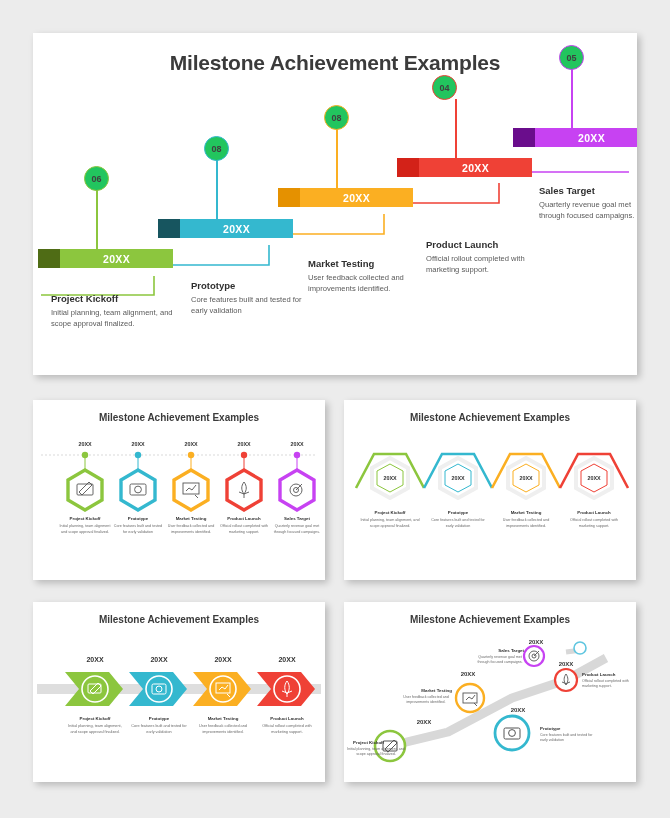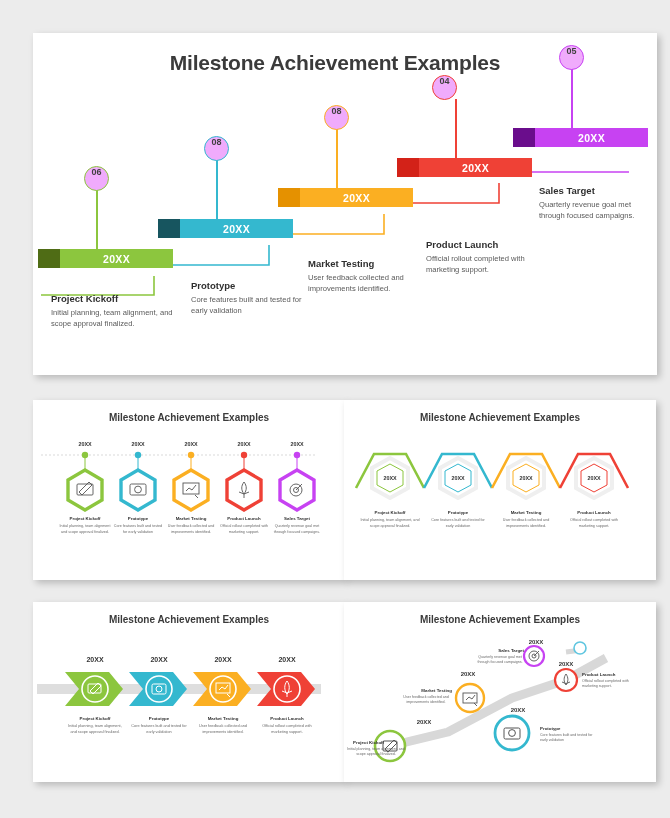--- a/index.html
+++ b/index.html
@@ -7,33 +7,32 @@
     width:670px;height:818px;
     background:#ececec;
     font-family:"Liberation Sans", sans-serif;
     overflow:hidden;
     position:relative;
   }
   .slide{
     position:absolute;background:#fff;
     box-shadow:3px 3px 7px rgba(0,0,0,0.22);
     overflow:hidden;
-    padding-left:20px;
   }
   
   #main-slide{left:33px;top:33px;width:604px;height:342px;}
   #main-title{
     position:absolute;left:0;top:18px;width:604px;text-align:center;
     font-size:21px;font-weight:bold;color:#3b3b3b;letter-spacing:-0.2px;
   }
   
   .bub{
     position:absolute;width:25px;height:25px;border-radius:50%;
-    border:1.6px solid #000;background:#f0abfc;
-    display:flex;justify-content:center;
+    border:1.6px solid #000;background:#22c55e;
+    display:flex;align-items:center;justify-content:center;
     font-size:9px;font-weight:bold;color:#3f3f3f;box-sizing:border-box;z-index:6;
   }
   .stem{position:absolute;width:1.6px;z-index:4;}
   
   .bar{position:absolute;height:19px;z-index:5;display:flex;align-items:center;}
   .bar .cap{height:19px;width:22px;flex:0 0 22px;}
   .bar .body{height:19px;flex:1 1 auto;display:flex;align-items:center;
     justify-content:center;color:#fff;font-size:10.5px;font-weight:bold;letter-spacing:0.3px;}
   
   .conn{position:absolute;left:0;top:0;width:604px;height:342px;z-index:3;}

